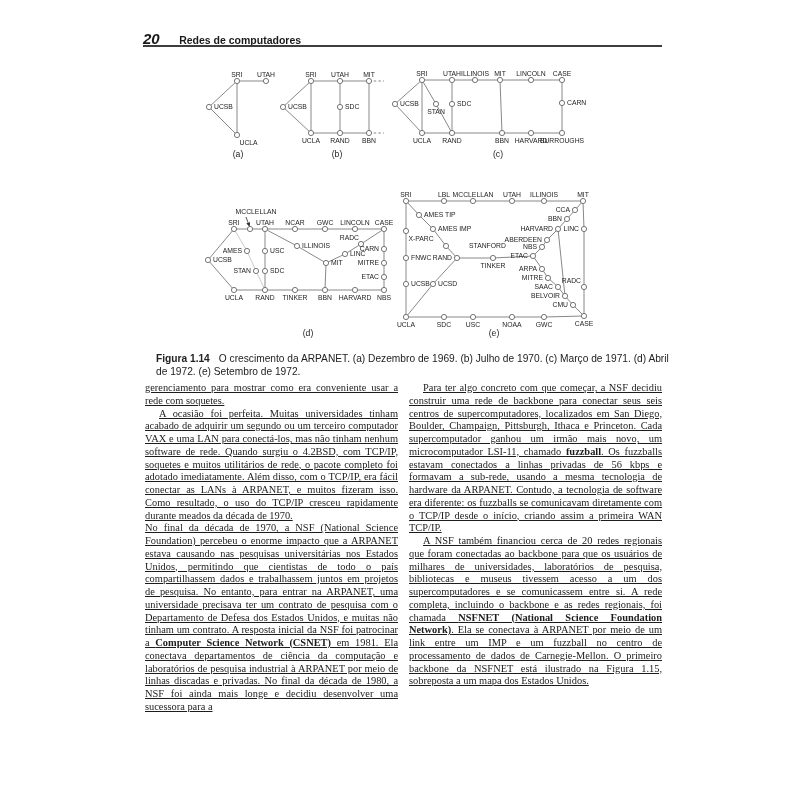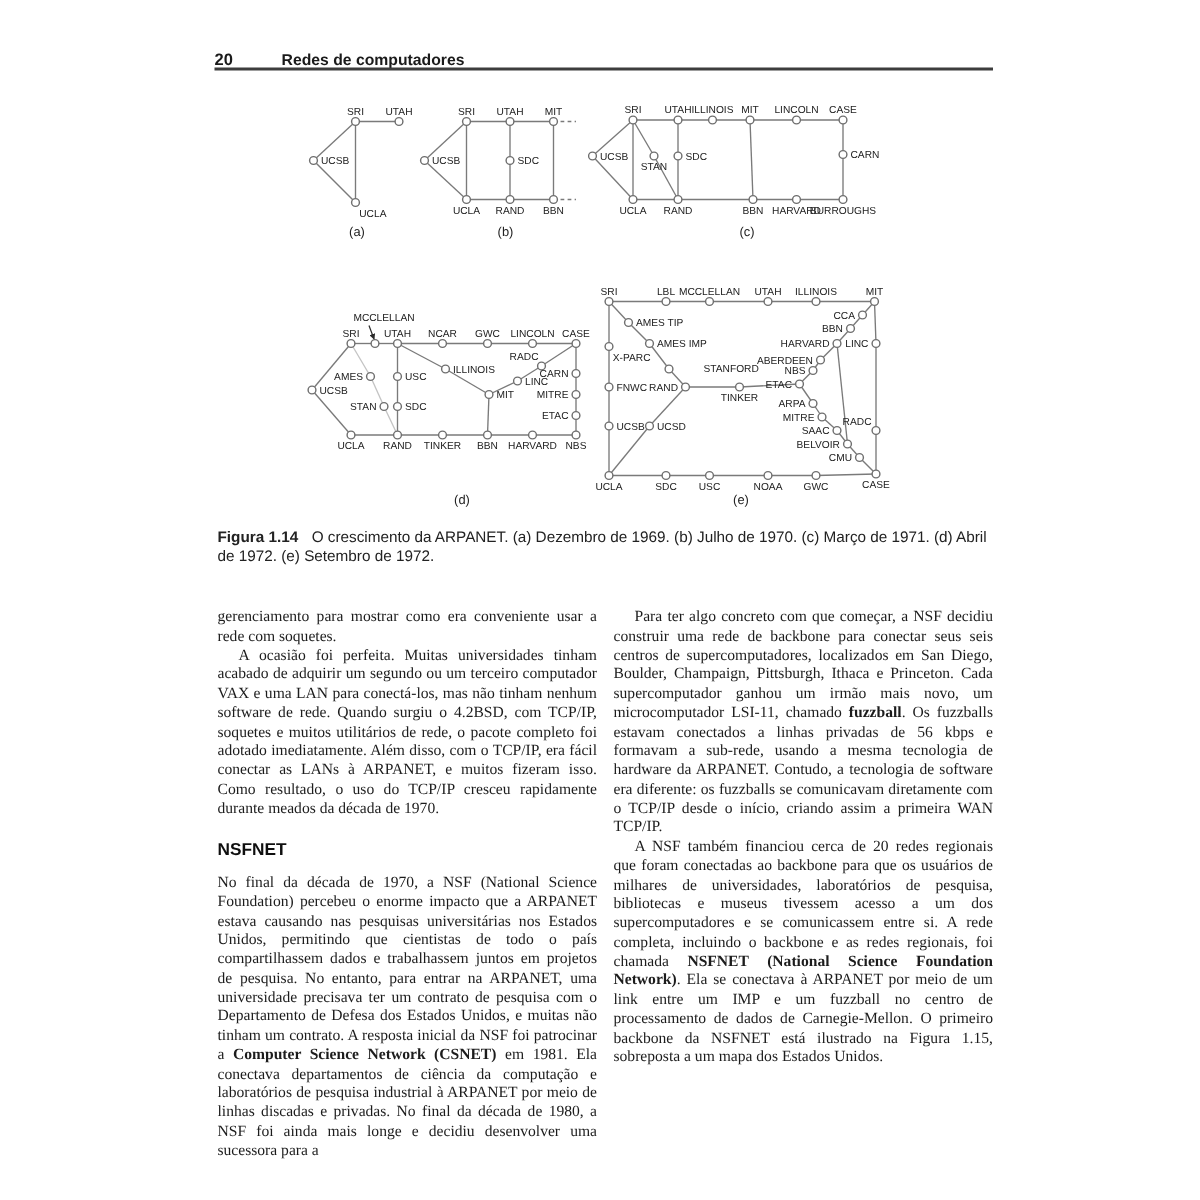--- a/index.html
+++ b/index.html
@@ -1,31 +1,31 @@
 <!DOCTYPE html>
 <html lang="pt-BR"><head>
 <meta charset="utf-8">
 <style>
   html,body{margin:0;padding:0;}
   body{width:800px;height:800px;background:#ffffff;position:relative;overflow:hidden;
        font-family:"Liberation Serif",serif;color:#1d1d1d;}
   .page{position:absolute;inset:0;background:#fff;}
   .pg-header{position:absolute;left:143px;top:30px;font-family:"Liberation Sans",sans-serif;
              font-weight:bold;color:#1a1a1a;}
-  .pg-num{font-size:11px;display:inline-block;}
-  .pg-title{font-size:10.5px;display:inline-block;margin-left:28px;}
+  .pg-num{font-size:15px;display:inline-block;font-style:italic;}
+  .pg-title{font-size:10.5px;display:inline-block;margin-left:15px;}
   .rule{position:absolute;left:143px;top:45px;width:519px;height:2px;background:#3d3d3d;}
   #arpanet-svg{position:absolute;left:130px;top:55px;}
   .nlabel{font-family:"Liberation Sans",sans-serif;font-size:6.8px;fill:#222;}
   .dcap{font-family:"Liberation Sans",sans-serif;font-size:8.6px;fill:#222;text-anchor:middle;}
-  .fig-caption{position:absolute;left:145px;top:353px;width:522px;
+  .fig-caption{position:absolute;left:156px;top:353px;width:522px;
                font-family:"Liberation Sans",sans-serif;font-size:10.2px;line-height:12.8px;color:#222;}
   .fig-caption b{margin-right:9px;}
-  .col{position:absolute;top:406px;width:253px;font-size:10.4px;line-height:12.75px;
-       text-align:justify;hyphens:auto;-webkit-hyphens:auto;color:#1c1c1c;}
+  .col{position:absolute;top:382px;width:253px;font-size:10.4px;line-height:12.75px;
+       text-align:justify;hyphens:auto;-webkit-hyphens:auto;color:#1c1c1c;text-decoration:underline;}
   .col-left{left:145px;}
   .col-right{left:409px;}
   .col p{margin:0;padding:0;}
   .col p.indent{text-indent:14px;}
   .col h2{font-family:"Liberation Sans",sans-serif;font-size:11.5px;font-weight:bold;
           margin:15px 0 9px 0;color:#0f0f0f;text-align:left;}
 </style>
 </head>
 <body>
 
@@ -333,21 +333,20 @@
         <text x="584" y="325.5" text-anchor="middle" class="nlabel">CASE</text>
         <text x="494" y="336" class="dcap">(e)</text>
       </g>
     </svg>
 
   <div class="fig-caption"><b>Figura 1.14</b><span>O crescimento da ARPANET. (a) Dezembro de 1969. (b) Julho de 1970. (c) Março de 1971. (d) Abril de 1972. (e) Setembro de 1972.</span></div>
 
   <div class="col col-left" id="col-left">
       <p>gerenciamento para mostrar como era conveniente usar a rede com soquetes.</p>
       <p class="indent">A ocasião foi perfeita. Muitas universidades tinham acabado de adquirir um segundo ou um terceiro computador VAX e uma LAN para conectá-los, mas não tinham nenhum software de rede. Quando surgiu o 4.2BSD, com TCP/IP, soquetes e muitos utilitários de rede, o pacote completo foi adotado imediatamente. Além disso, com o TCP/IP, era fácil conectar as LANs à ARPANET, e muitos fizeram isso. Como resultado, o uso do TCP/IP cresceu rapidamente durante meados da década de 1970.</p>
-      <h2>NSFNET</h2>
       <p>No final da década de 1970, a NSF (National Science Foundation) percebeu o enorme impacto que a ARPANET estava causando nas pesquisas universitárias nos Estados Unidos, permitindo que cientistas de todo o país compartilhassem dados e trabalhassem juntos em projetos de pesquisa. No entanto, para entrar na ARPANET, uma universidade precisava ter um contrato de pesquisa com o Departamento de Defesa dos Estados Unidos, e muitas não tinham um contrato. A resposta inicial da NSF foi patrocinar a <b>Computer Science Network (CSNET)</b> em 1981. Ela conectava departamentos de ciência da computação e laboratórios de pesquisa industrial à ARPANET por meio de linhas discadas e privadas. No final da década de 1980, a NSF foi ainda mais longe e decidiu desenvolver uma sucessora para a</p>
     </div>
   <div class="col col-right" id="col-right">
       <p class="indent">Para ter algo concreto com que começar, a NSF decidiu construir uma rede de backbone para conectar seus seis centros de supercomputadores, localizados em San Diego, Boulder, Champaign, Pittsburgh, Ithaca e Princeton. Cada supercomputador ganhou um irmão mais novo, um microcomputador LSI-11, chamado <b>fuzzball</b>. Os fuzzballs estavam conectados a linhas privadas de 56 kbps e formavam a sub-rede, usando a mesma tecnologia de hardware da ARPANET. Contudo, a tecnologia de software era diferente: os fuzzballs se comunicavam diretamente com o TCP/IP desde o início, criando assim a primeira WAN TCP/IP.</p>
       <p class="indent">A NSF também financiou cerca de 20 redes regionais que foram conectadas ao backbone para que os usuários de milhares de universidades, laboratórios de pesquisa, bibliotecas e museus tivessem acesso a um dos supercomputadores e se comunicassem entre si. A rede completa, incluindo o backbone e as redes regionais, foi chamada <b>NSFNET (National Science Foundation Network)</b>. Ela se conectava à ARPANET por meio de um link entre um IMP e um fuzzball no centro de processamento de dados de Carnegie-Mellon. O primeiro backbone da NSFNET está ilustrado na Figura 1.15, sobreposta a um mapa dos Estados Unidos.</p>
     </div>
 
 </div>
 
 </body></html>

